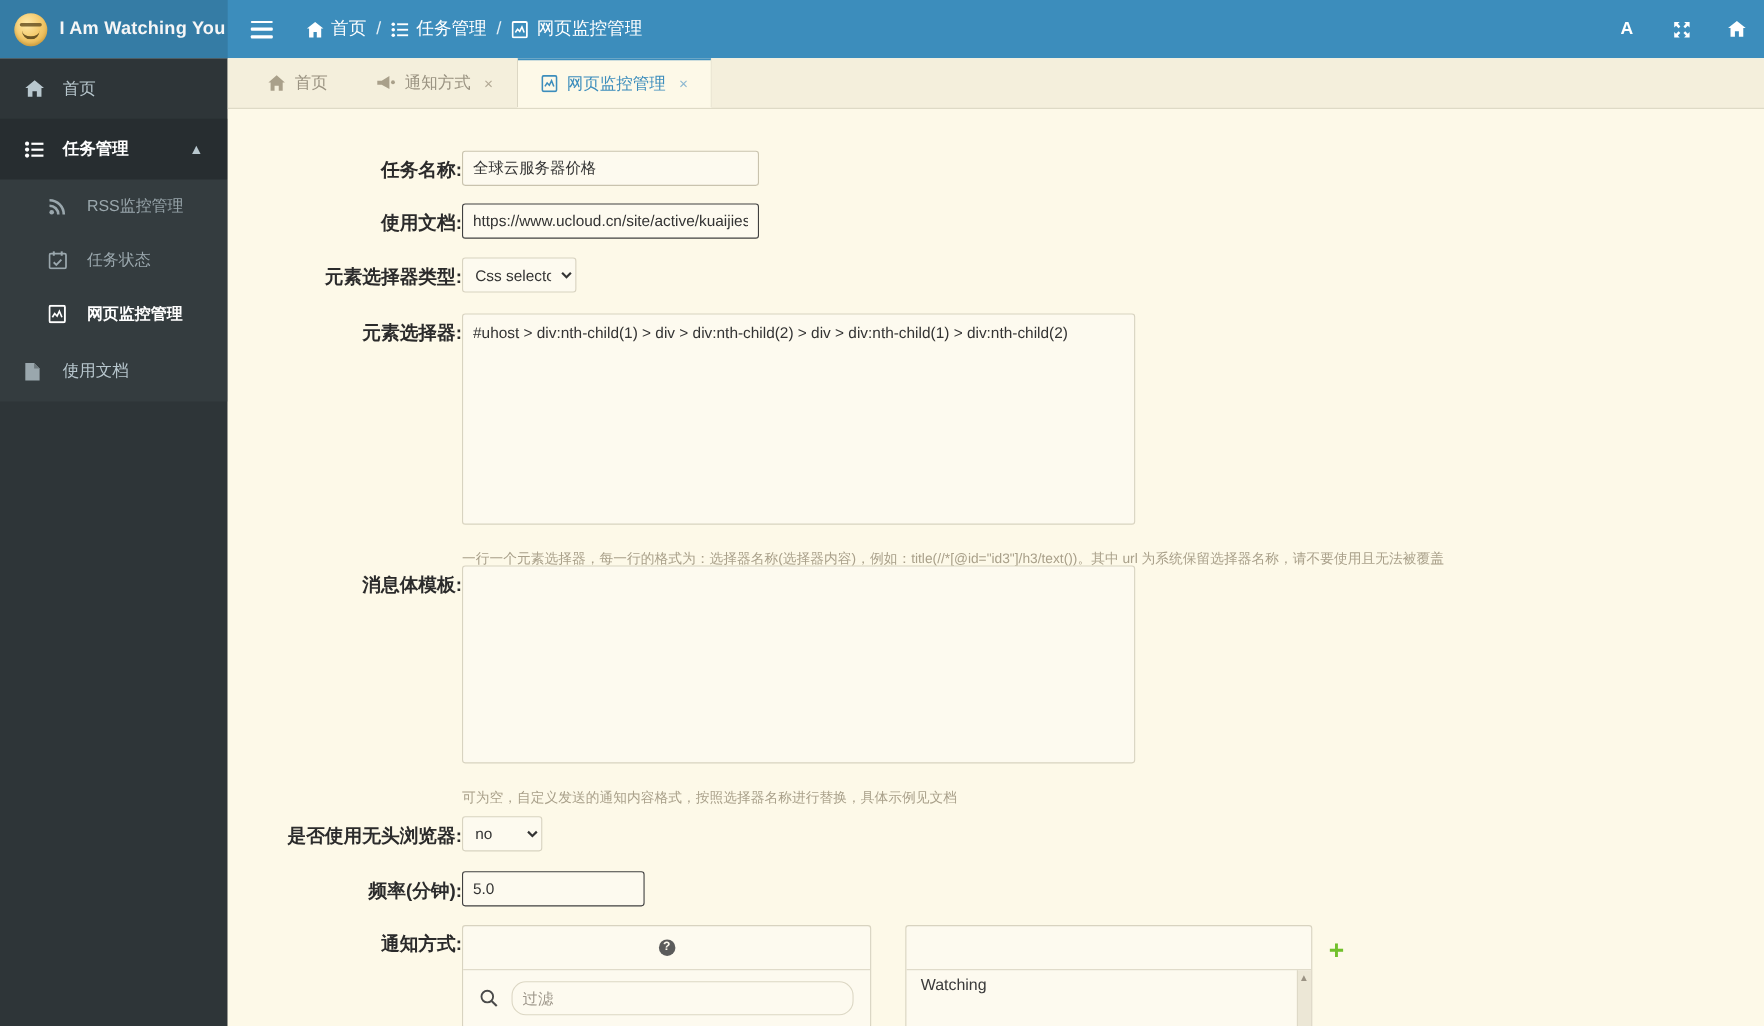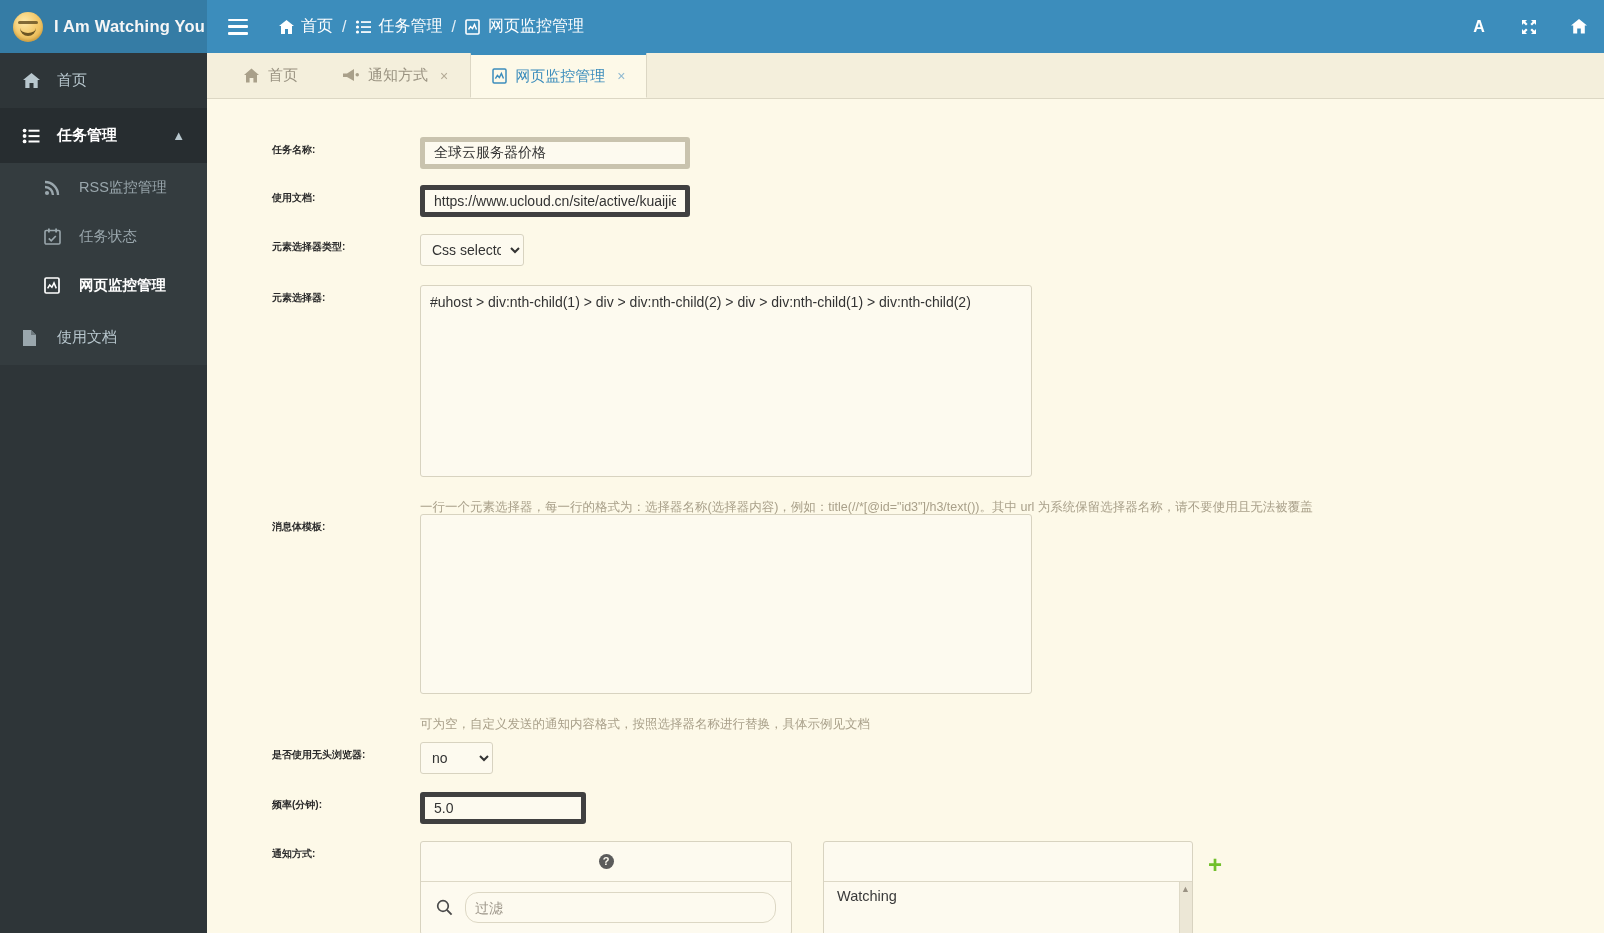--- a/index.html
+++ b/index.html
@@ -134,28 +134,28 @@
   .tab.active .tab-close { color: #8fb9d1; }
 
   
   .formarea {
     position: relative;
     height: 834px; overflow: hidden;
     padding-top: 0px;
   }
   .frow { display: flex; align-items: flex-start; position: absolute; left: 0; width: 100%; }
   .flabel {
-    width: 213px; text-align: left; padding-left: 65px;
-    font-size: 10px; font-weight: bold; color: #2b2b2b;
+    width: 213px; text-align: right; padding-left: 45px;
+    font-size: 17px; font-weight: bold; color: #2b2b2b;
     padding-top: 6px;
   }
   .fctl { flex: 1; }
 
   .inp {
-    height: 32px; border: 5px solid #404040; border-radius: 3px;
+    height: 32px; border: 1px solid #404040; border-radius: 3px;
     background: #fdfaef; font-size: 14px; color: #333;
     padding: 0 9px; font-family: "Liberation Sans", sans-serif;
     outline: none;
   }
   .inp-name { width: 270px; border-color: #c9c3ae; }
   .inp-url  { width: 270px; }
   .inp-freq { width: 166px; }
 
   select.sel {
     height: 32px; border: 1px solid #d8d3c0; border-radius: 3px;

